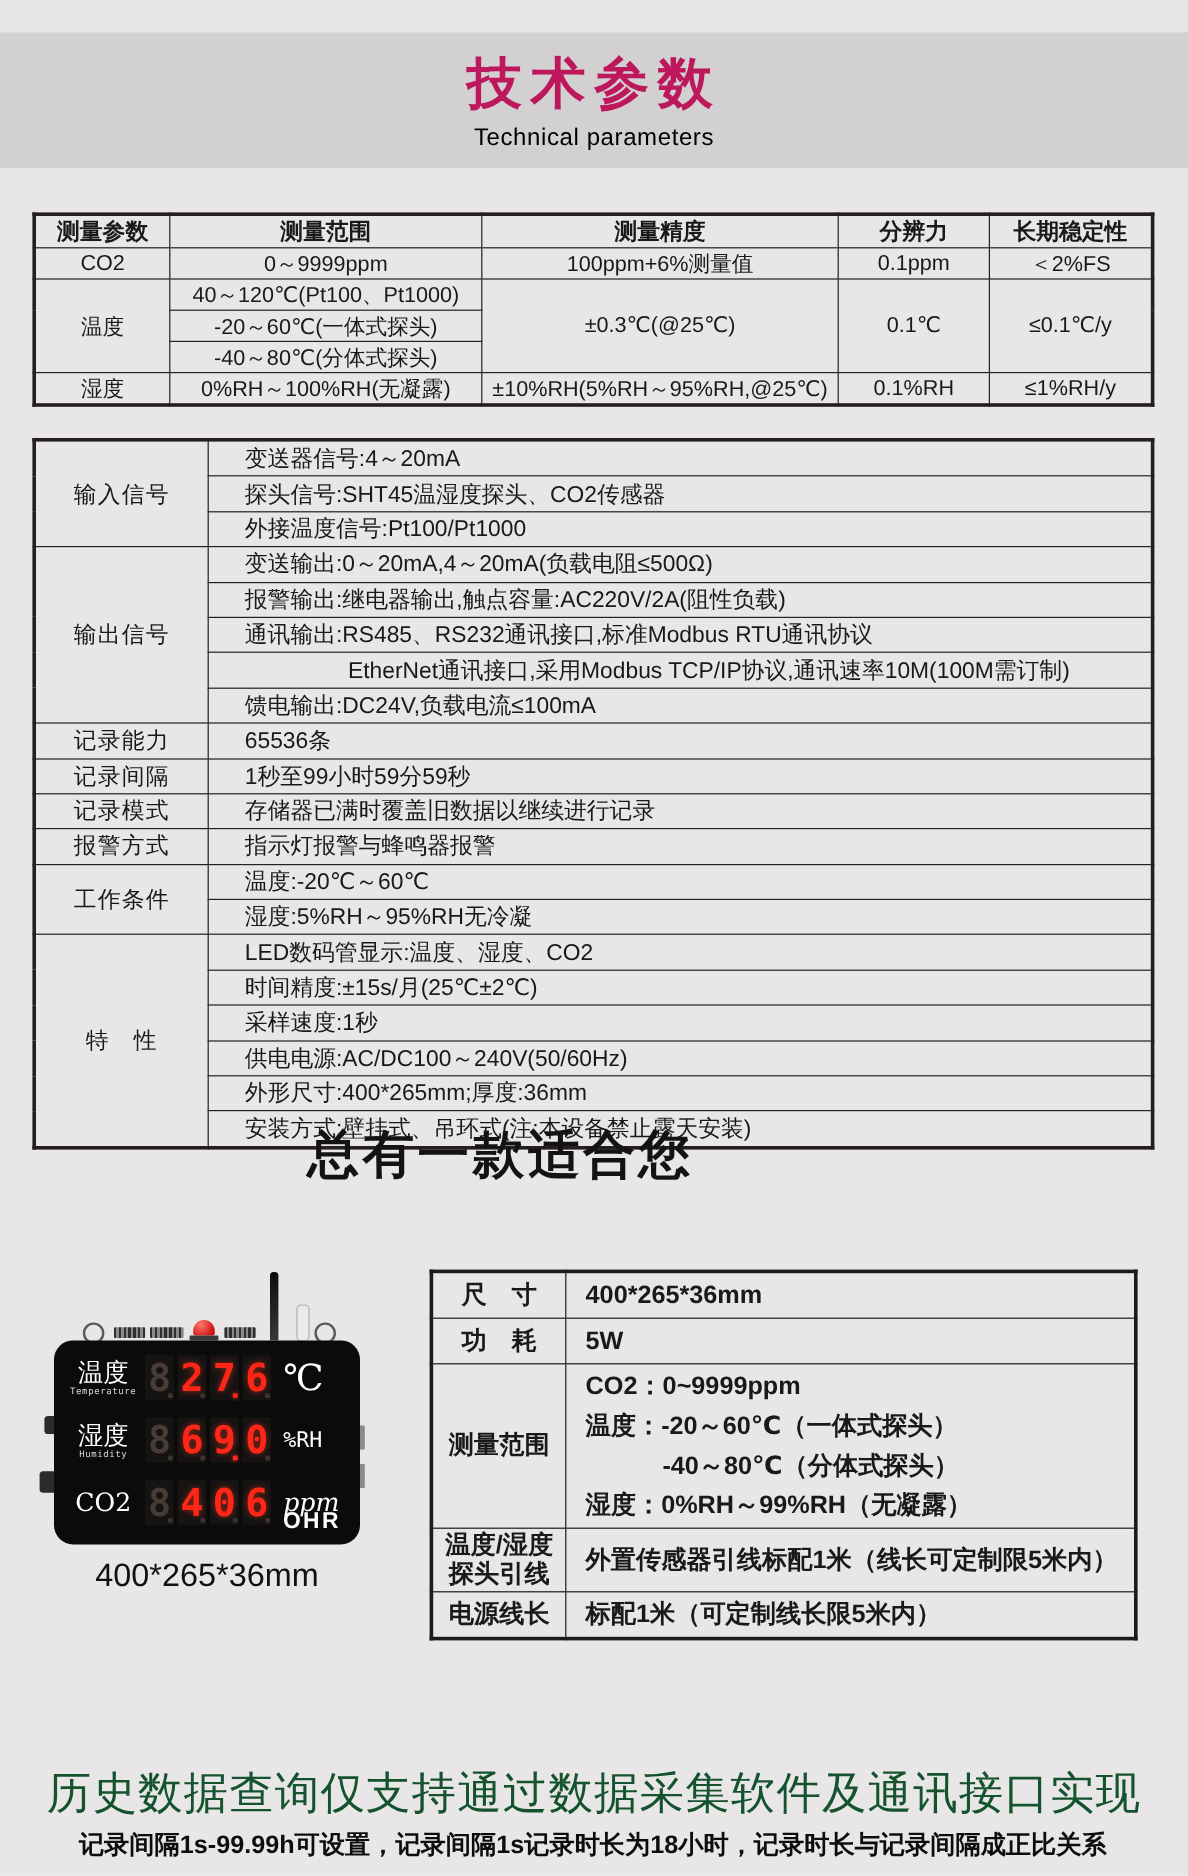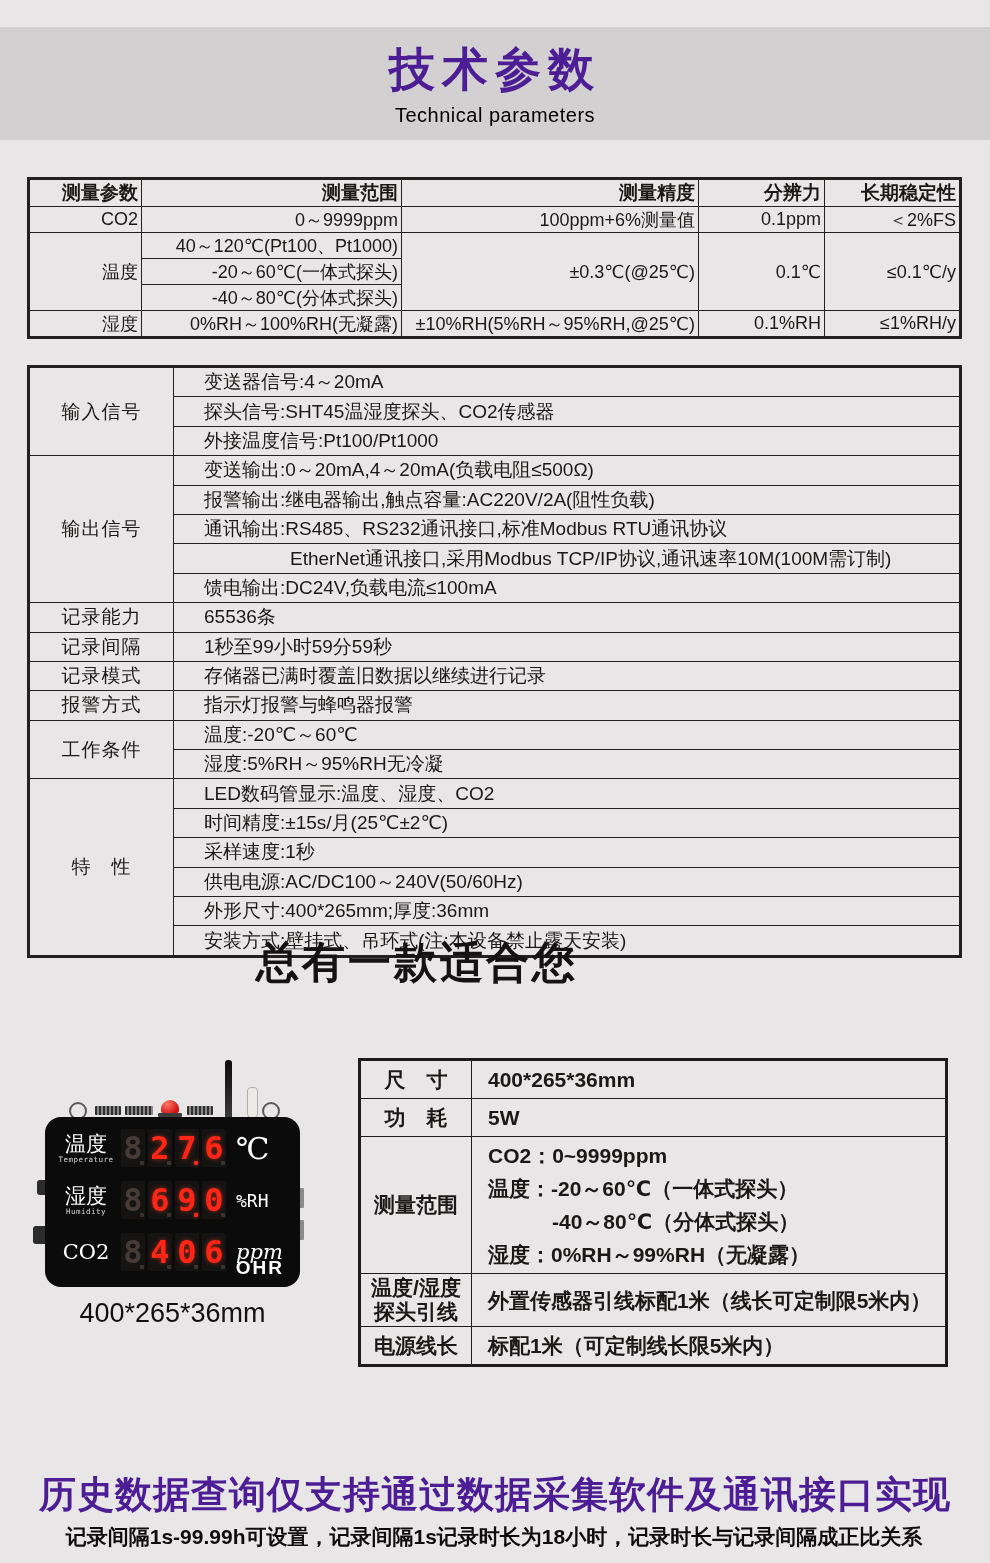--- a/index.html
+++ b/index.html
@@ -1,44 +1,44 @@
 <!DOCTYPE html>
 <html><head>
 <meta charset="utf-8">
 <style>
   html,body{margin:0;padding:0;}
   .page{position:relative;width:990px;height:1563px;background:#e8e6e6;overflow:hidden;
         font-family:"Liberation Sans","DejaVu Sans",sans-serif;color:#1b1818;}
   
   .title-band{position:absolute;top:27px;left:0;width:990px;height:113px;background:#d2d0d0;text-align:center;}
-  .title{padding-top:12px;font-size:46px;font-weight:bold;letter-spacing:7px;color:#4c1d95;}
+  .title{padding-top:12px;font-size:46px;font-weight:bold;letter-spacing:7px;color:#be185d;}
   .subtitle{font-size:20px;color:#000000;margin-top:3px;letter-spacing:.5px;}
   
   table{border-collapse:collapse;position:absolute;table-layout:fixed;}
   #t1{top:177px;left:27px;width:932px;border:3px solid #242020;}
-  #t1 th,#t1 td{border:1.6px solid #242020;text-align:right;font-size:18px;height:25px;padding:0 3px;vertical-align:middle;}
+  #t1 th,#t1 td{border:1.6px solid #242020;text-align:center;font-size:18px;height:25px;padding:0 3px;vertical-align:middle;}
   #t1 th{font-weight:bold;font-size:19px;}
   #t2{top:365px;left:27px;width:932px;border:3px solid #242020;}
   #t2 td{border:1.6px solid #242020;font-size:19px;vertical-align:middle;}
   #t2 td.lbl{text-align:center;letter-spacing:1px;}
   #t2 td.val{padding-left:30px;height:26.4px;}
   #t2 td.val.ind{padding-left:116px;}
   #t3{top:1058px;left:358px;width:587px;border:3px solid #1d1b1b;font-weight:bold;}
   #t3 td{border:1.8px solid #1d1b1b;font-size:21px;vertical-align:middle;}
   #t3 td.lbl{text-align:center;padding:2px 0;}
   #t3 td.lbl .lline{line-height:24px;}
   #t3 td.val{padding:2px 0 2px 16px;}
   #t3 td.val .vline{line-height:33px;}
   #t3 td.val .vline.ind{padding-left:64px;}
   
   .promo{position:absolute;top:934px;left:0;width:834px;text-align:center;}
   .promo-h{font-size:43px;font-weight:bold;letter-spacing:3px;color:#141212;}
   .promo-p{font-size:23px;line-height:36px;margin-top:12px;color:#1b1919;}
   
-  .f1{position:absolute;top:1470px;left:0;width:990px;text-align:center;font-size:37px;font-weight:bold;letter-spacing:1px;color:#4c1d95;}
+  .f1{position:absolute;top:1470px;left:0;width:990px;text-align:center;font-size:37px;font-weight:normal;letter-spacing:1px;color:#14532d;}
   .f2{position:absolute;top:1523px;left:0;width:988px;text-align:center;font-size:21px;font-weight:bold;color:#0e0c0c;}
   
   .device{position:absolute;left:33px;top:1058px;width:290px;height:285px;}
   .panel{position:absolute;left:12px;top:59px;width:255px;height:170px;background:#0b0b0b;border-radius:16px;}
   .drow{display:flex;align-items:center;height:50px;margin-top:2px;padding:0 8px;}
   .drow:first-child{margin-top:6px;}
   .dlab{width:66px;text-align:center;}
   .dzh{font-family:"DejaVu Serif","Liberation Serif",serif;font-size:21px;color:#ffffff;line-height:22px;}
   .den{font-family:"DejaVu Sans Mono","Liberation Mono",monospace;font-size:7.5px;color:#d8d8d8;letter-spacing:.5px;}
   .dcells{display:flex;gap:3px;margin-left:2px;}

